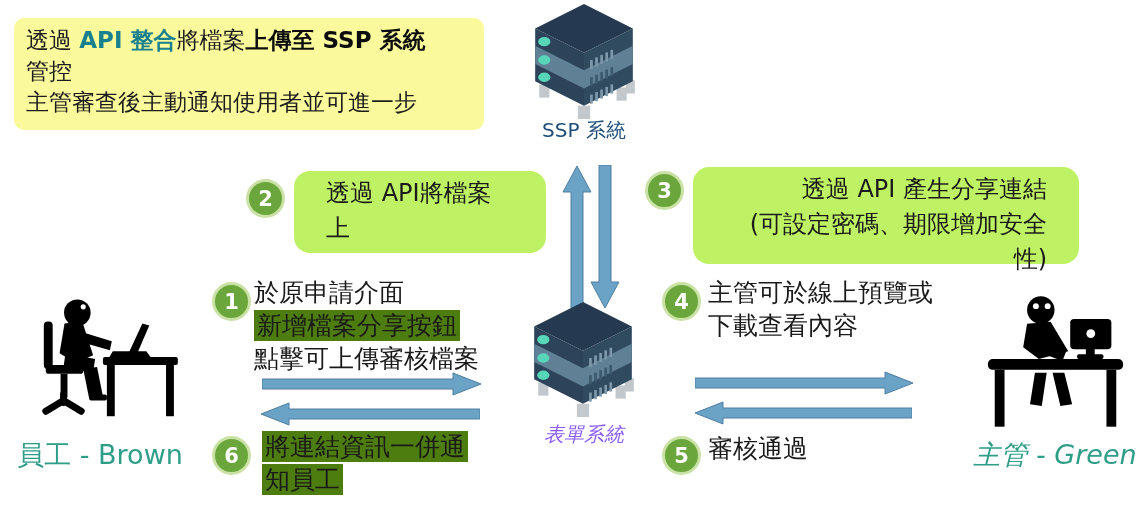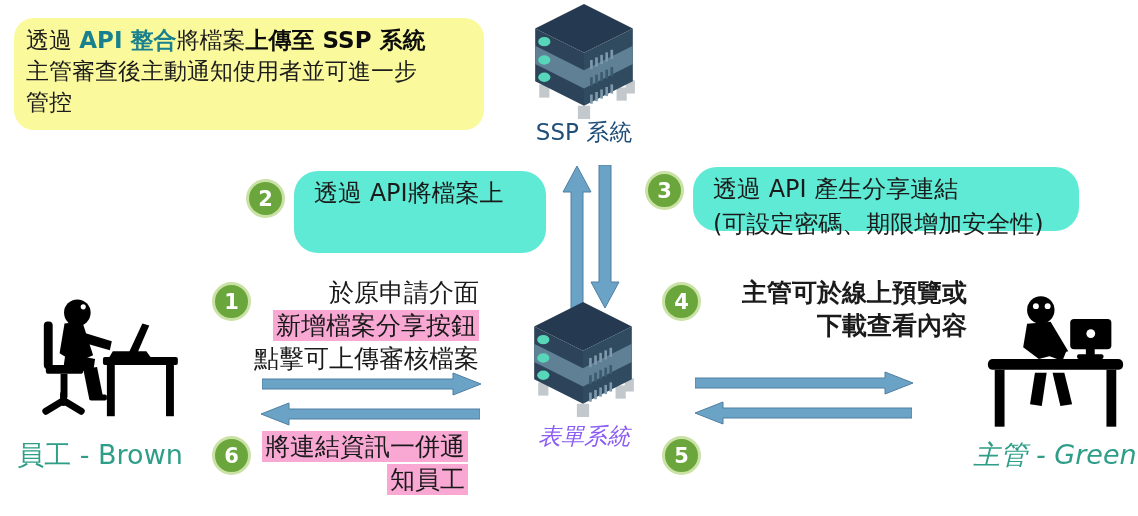--- a/index.html
+++ b/index.html
@@ -4,60 +4,60 @@
 <style>
   html,body { margin:0; padding:0; background:#fff; }
   .canvas {
     position:relative; width:1138px; height:516px; background:#ffffff;
     font-family:"DejaVu Sans","Liberation Sans",sans-serif; overflow:hidden;
   }
   .abs { position:absolute; }
 
   
   .note {
-    background:#fafa9d; border-radius:20px; padding:7px 12px 9px 12px;
+    background:#fafa9d; border-radius:10px; padding:7px 12px 9px 12px;
     font-size:23px; line-height:31px; color:#1c1c1c; box-sizing:border-box;
   }
   .note .teal { color:#19808d; font-weight:bold; }
   .note .bold { color:#0c0c0c; font-weight:bold; }
 
   
   .badge {
     width:33px; height:33px; border-radius:50%;
     background:#6aa63c; border:3px solid #cbe2a6;
     color:#fff; font-size:21px; font-weight:bold;
     display:flex; align-items:center; justify-content:center;
   }
 
   
   .stepbox {
-    background:#5eead4; border-radius:24px; padding:5px 20px;
+    background:#bef264; border-radius:16px; padding:5px 32px;
     font-size:24px; line-height:35px; color:#1a1a1a; box-sizing:border-box;
   }
 
   
-  .steptext { font-size:25px; line-height:33px; color:#1a1a1a; white-space:nowrap;text-align:right; }
-  .hl { background:#f9a8d4; padding:1px 3px; }
-
-  .syslabel { font-size:23px; text-align:center; white-space:nowrap; }
+  .steptext { font-size:25px; line-height:33px; color:#1a1a1a; white-space:nowrap; }
+  .hl { background:#4d7c0f; padding:1px 3px; }
+
+  .syslabel { font-size:20px; text-align:center; white-space:nowrap; }
   .ssp-label  { color:#1f4e79; }
   .form-label { color:#8b5cf6;font-style:italic; }
   .actorlabel { font-size:27px; color:#2e9e88; text-align:center; white-space:nowrap; }
 
   svg { display:block; }
 </style>
 </head>
 <body>
 
 <div class="canvas">
 
   <div class="abs note" style="left:14px; top:18px; width:470px; height:112px;">
     <div><span>透過 </span><span class="teal">API 整合</span><span>將檔案</span><span class="bold">上傳至 SSP 系統</span></div>
+    <div>管控</div>
     <div>主管審查後主動通知使用者並可進一步</div>
-    <div>管控</div>
   </div>
 
   <div class="abs" style="left:527px; top:4px; width:114px; height:116px;">
     <svg width="114" height="116" viewBox="0 0 112 114">
       <rect x="12" y="79" width="10" height="13" fill="#c2c8cb"></rect>
       <rect x="50" y="100" width="12" height="13" fill="#c2c8cb"></rect>
       <rect x="88" y="82" width="10" height="13" fill="#c2c8cb"></rect>
       <rect x="97" y="75" width="9" height="13" fill="#c2c8cb"></rect>
       <polygon points="8,24 56,48 56,100 8,76" fill="#2c4359"></polygon>
       <polygon points="56,48 104,24 104,76 56,100" fill="#304a60"></polygon>
@@ -106,38 +106,38 @@
   <div class="abs badge" style="left:246px; top:179px;">
     <span>2</span>
   </div>
   <div class="abs stepbox" style="left:294px; top:171px; width:252px; height:82px;">
     <div>透過 API將檔案上</div>
   </div>
 
   <div class="abs badge" style="left:645px; top:171px;">
     <span>3</span>
   </div>
-  <div class="abs stepbox" style="left:693px; top:167px; width:386px; height:64px;">
+  <div class="abs stepbox" style="left:693px; top:167px; width:386px; height:97px;text-align:right;">
     <div>透過 API 產生分享連結</div>
     <div>(可設定密碼、期限增加安全性)</div>
   </div>
 
   <div class="abs badge" style="left:212px; top:282px;">
     <span>1</span>
   </div>
   <div class="abs steptext" style="left:254px; top:276px;">
     <div>於原申請介面</div>
     <div><span class="hl">新增檔案分享按鈕</span></div>
     <div>點擊可上傳審核檔案</div>
   </div>
 
   <div class="abs badge" style="left:662px; top:282px;">
     <span>4</span>
   </div>
-  <div class="abs steptext" style="left:742px; top:276px;font-weight:bold;">
+  <div class="abs steptext" style="left:708px; top:276px;">
     <div>主管可於線上預覽或</div>
     <div>下載查看內容</div>
   </div>
 
   <div class="abs" style="left:262px; top:372px;">
     <svg width="220" height="24" viewBox="0 0 220 24">
       <polygon points="0,7 191,7 191,1 219,12 191,23 191,17 0,17" fill="#6ba3c6" stroke="#4f7fa2" stroke-width="1"></polygon>
     </svg>
   </div>
   <div class="abs" style="left:260px; top:402px;">
@@ -199,20 +199,23 @@
   <div class="abs badge" style="left:212px; top:436px;">
     <span>6</span>
   </div>
   <div class="abs steptext" style="left:254px; top:430px;margin-left:8px;">
     <div><span class="hl">將連結資訊一併通</span></div>
     <div><span class="hl">知員工</span></div>
   </div>
 
   <div class="abs badge" style="left:662px; top:436px;">
     <span>5</span>
+  </div>
+  <div class="abs steptext" style="left:708px; top:432px;">
+    <div>審核通過</div>
   </div>
 
   <div class="abs" style="left:18px; top:296px;">
     <svg width="163" height="136" viewBox="0 0 165 138" fill="#000">
       <circle cx="60" cy="17" r="13.5"></circle>
       <circle cx="66" cy="11" r="2.6" fill="#fff"></circle>
       <polygon points="47,28 65,26 76,60 58,68 42,58"></polygon>
       <polygon points="56,34 95,46 93,55 54,44"></polygon>
       <polygon points="48,58 78,64 76,78 46,72"></polygon>
       <polygon points="66,74 80,72 86,102 72,104"></polygon>

